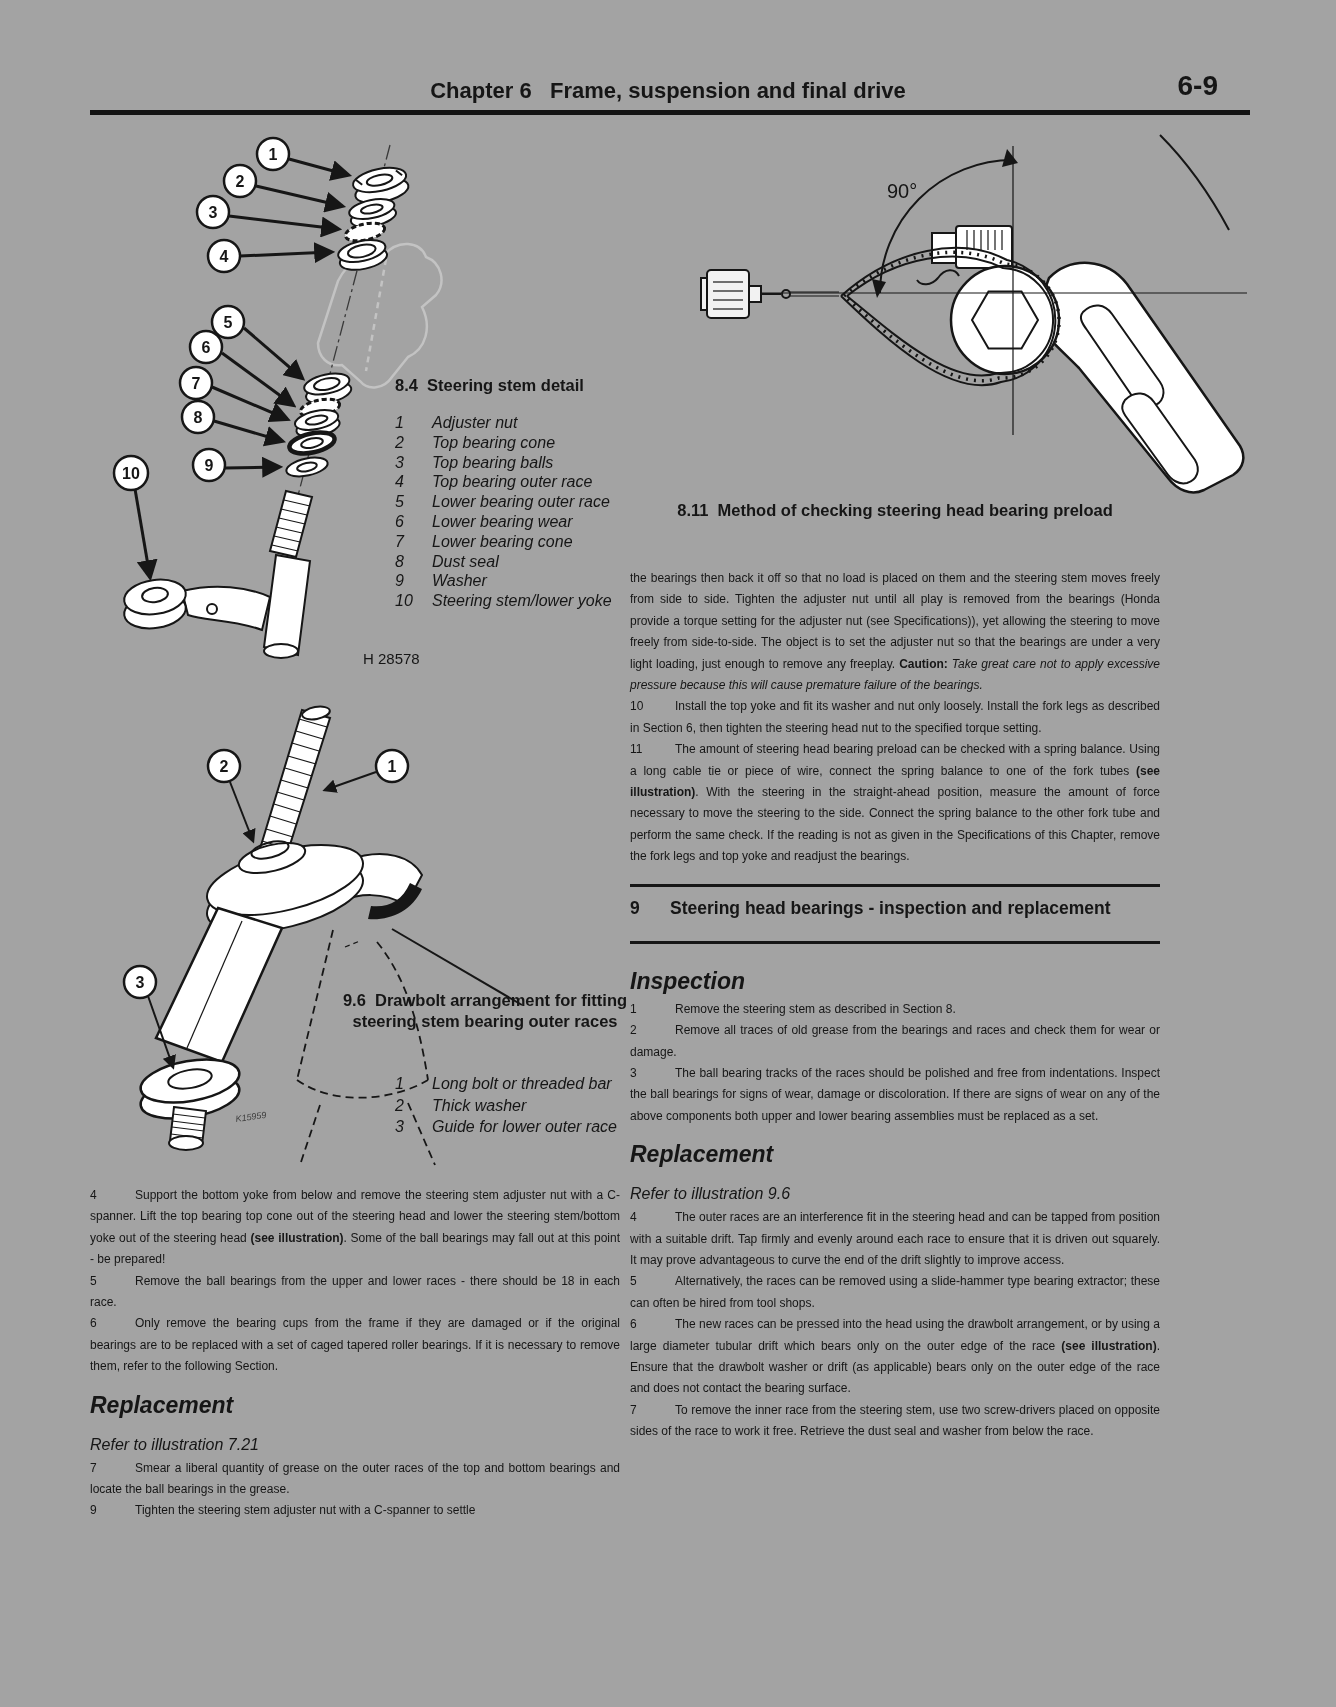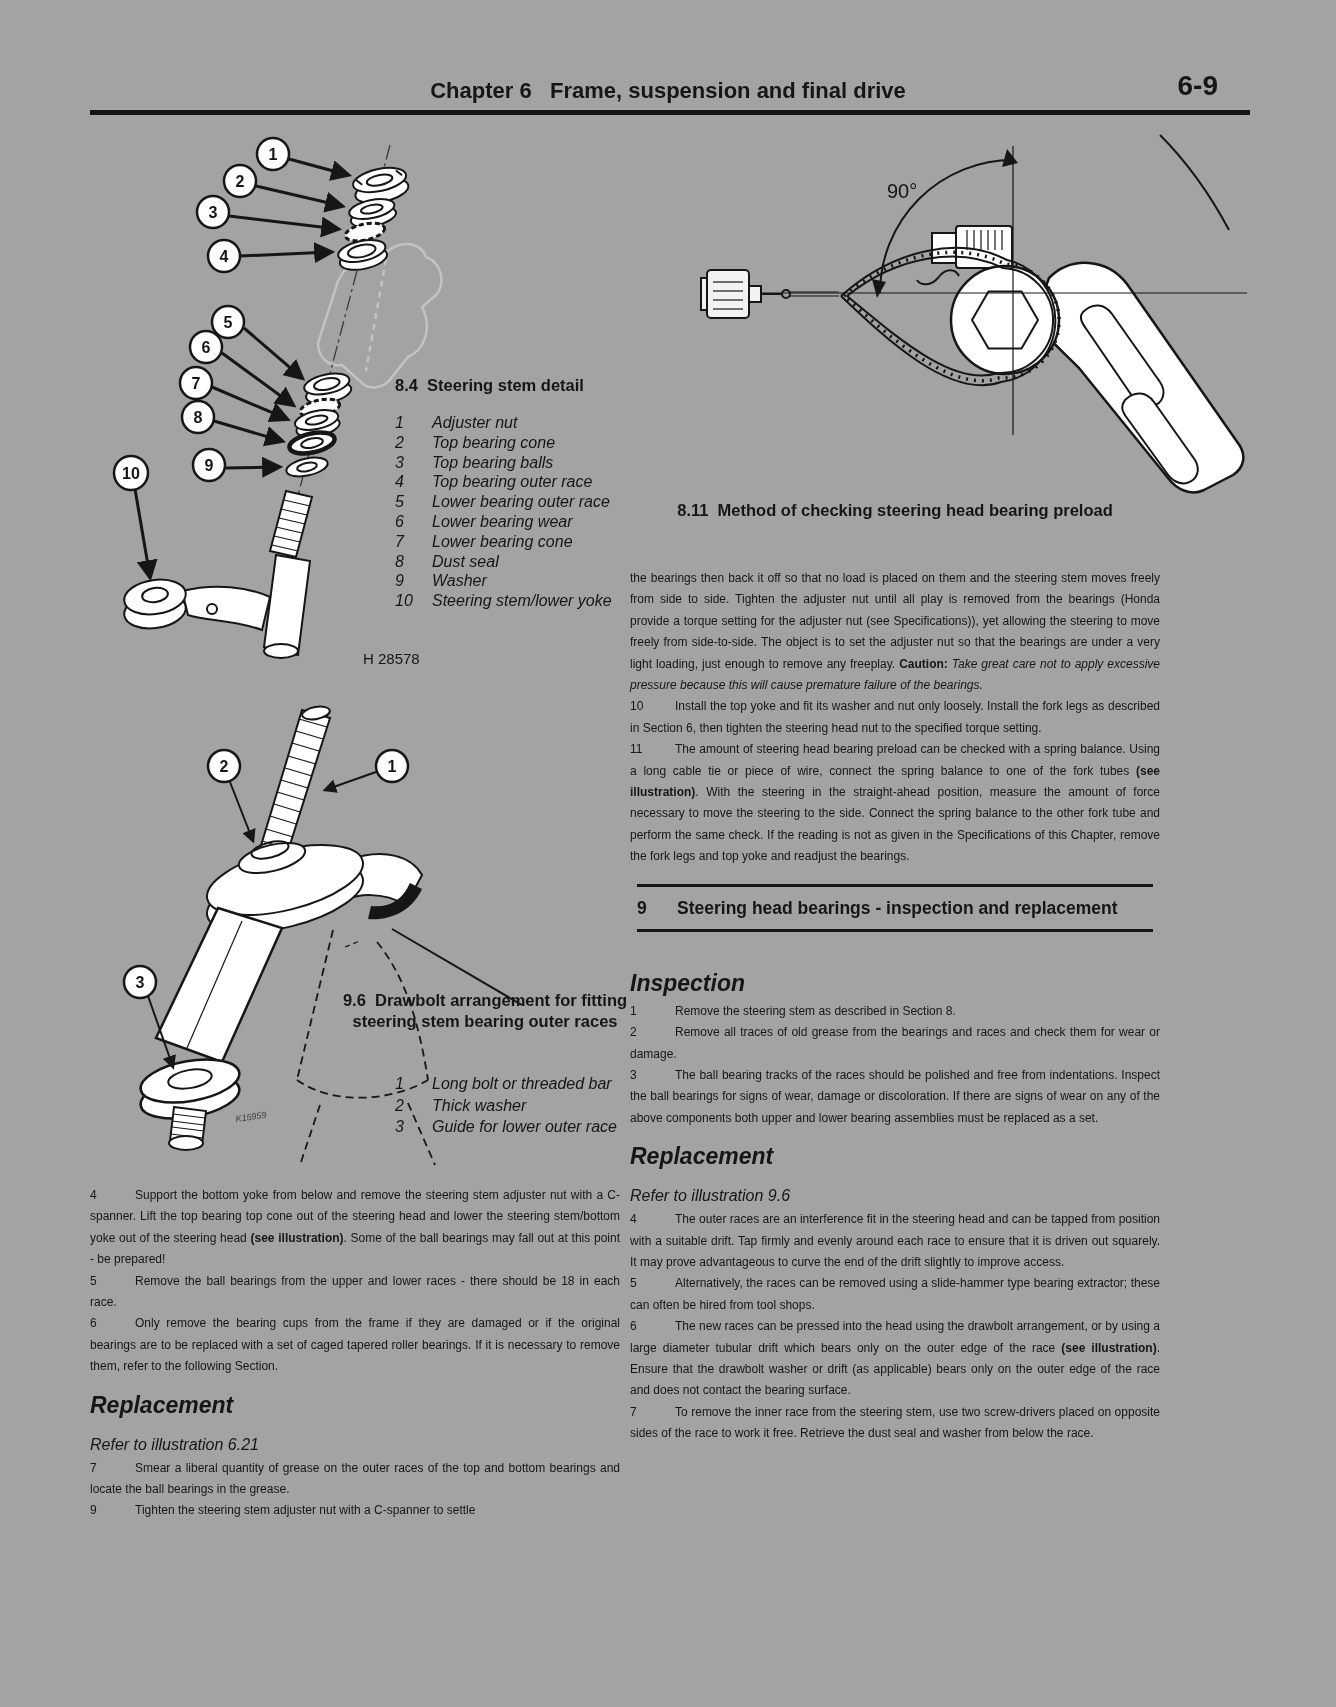--- a/index.html
+++ b/index.html
@@ -15,22 +15,22 @@
   #col-left{left:90px;height:1560px;}
   #col-right{left:630px;height:1560px;}
   
   p.body{margin:0;text-align:justify;font-size:12px;line-height:21.4px;color:#161616;}
   .b{font-weight:bold;}
   .i{font-style:italic;}
   .pnum{display:inline-block;min-width:45px;font-style:normal;}
   h3.sub{margin:14px 0 5px;font-style:italic;font-weight:bold;font-size:23px;line-height:26px;}
   p.refer{margin:16px 0 3px;font-style:italic;font-size:16px;line-height:21px;}
   
-  .sec9{margin:16px 7px 0;border-top:3px solid #161616;border-bottom:3px solid #161616;
-        padding:11px 0 10px;font-weight:bold;font-size:17.5px;line-height:21px;}
+  .sec9{margin:16px 0 0;border-top:3px solid #161616;border-bottom:3px solid #161616;
+        padding:11px 0 22px;font-weight:bold;font-size:17.5px;line-height:21px;}
   .sec9 .pnum{min-width:40px;}
   
   .figcap{font-weight:bold;font-size:16.5px;line-height:21px;}
   .caption-block{position:absolute;}
   .fig-list{margin-top:17px;}
   .fl-row{display:flex;font-style:italic;font-size:16px;line-height:19.8px;}
   .fl-row2{display:flex;font-style:italic;font-size:16px;line-height:21.5px;}
   .fl-num{flex:none;width:37px;}
   .fl-label{flex:auto;}
   .cap-center{text-align:center;}
@@ -327,21 +327,21 @@
           <span class="fl-num">3</span>
           <span class="fl-label">Guide for lower outer race</span>
         </div>
     </div>
 
     <div style="position:absolute;left:0;top:1060px;width:530px">
       <p class="body"><span class="pnum">4</span><span>Support the bottom yoke from below and remove the steering stem adjuster nut with a C-spanner. Lift the top bearing top cone out of the steering head and lower the steering stem/bottom yoke out of the steering head </span><span class="b">(see illustration)</span><span>. Some of the ball bearings may fall out at this point - be prepared!</span></p>
       <p class="body"><span class="pnum">5</span><span>Remove the ball bearings from the upper and lower races - there should be 18 in each race.</span></p>
       <p class="body"><span class="pnum">6</span><span>Only remove the bearing cups from the frame if they are damaged or if the original bearings are to be replaced with a set of caged tapered roller bearings. If it is necessary to remove them, refer to the following Section.</span></p>
       <h3 class="sub">Replacement</h3>
-      <p class="refer">Refer to illustration 6.21</p>
+      <p class="refer">Refer to illustration 7.21</p>
       <p class="body"><span class="pnum">7</span><span>Smear a liberal quantity of grease on the outer races of the top and bottom bearings and locate the ball bearings in the grease.</span></p>
       <p class="body"><span class="pnum">9</span><span>Tighten the steering stem adjuster nut with a C-spanner to settle</span></p>
     </div>
   </div>
 
   <div class="col" id="col-right">
 
     <svg style="left:25px;top:5px" width="600" height="360" viewBox="0 0 600 360">
 
       <g>
@@ -404,21 +404,21 @@
 
     <div style="position:absolute;left:0;top:443px;width:530px">
       <p class="body"><span>the bearings then back it off so that no load is placed on them and the steering stem moves freely from side to side. Tighten the adjuster nut until all play is removed from the bearings (Honda provide a torque setting for the adjuster nut (see Specifications)), yet allowing the steering to move freely from side-to-side. The object is to set the adjuster nut so that the bearings are under a very light loading, just enough to remove any freeplay. </span><span class="b">Caution: </span><span class="i">Take great care not to apply excessive pressure because this will cause premature failure of the bearings.</span></p>
       <p class="body"><span class="pnum">10</span><span>Install the top yoke and fit its washer and nut only loosely. Install the fork legs as described in Section 6, then tighten the steering head nut to the specified torque setting.</span></p>
       <p class="body"><span class="pnum">11</span><span>The amount of steering head bearing preload can be checked with a spring balance. Using a long cable tie or piece of wire, connect the spring balance to one of the fork tubes </span><span class="b">(see illustration)</span><span>. With the steering in the straight-ahead position, measure the amount of force necessary to move the steering to the side. Connect the spring balance to the other fork tube and perform the same check. If the reading is not as given in the Specifications of this Chapter, remove the fork legs and top yoke and readjust the bearings.</span></p>
 
       <div class="sec9">
         <span class="pnum">9</span><span>Steering head bearings - inspection and replacement</span>
       </div>
 
-      <h3 class="sub" style="margin-top:38px">Inspection</h3>
+      <h3 class="sub" style="margin-top:24px">Inspection</h3>
       <p class="body"><span class="pnum">1</span><span>Remove the steering stem as described in Section 8.</span></p>
       <p class="body"><span class="pnum">2</span><span>Remove all traces of old grease from the bearings and races and check them for wear or damage.</span></p>
       <p class="body"><span class="pnum">3</span><span>The ball bearing tracks of the races should be polished and free from indentations. Inspect the ball bearings for signs of wear, damage or discoloration. If there are signs of wear on any of the above components both upper and lower bearing assemblies must be replaced as a set.</span></p>
 
       <h3 class="sub">Replacement</h3>
       <p class="refer">Refer to illustration 9.6</p>
       <p class="body"><span class="pnum">4</span><span>The outer races are an interference fit in the steering head and can be tapped from position with a suitable drift. Tap firmly and evenly around each race to ensure that it is driven out squarely. It may prove advantageous to curve the end of the drift slightly to improve access.</span></p>
       <p class="body"><span class="pnum">5</span><span>Alternatively, the races can be removed using a slide-hammer type bearing extractor; these can often be hired from tool shops.</span></p>
       <p class="body"><span class="pnum">6</span><span>The new races can be pressed into the head using the drawbolt arrangement, or by using a large diameter tubular drift which bears only on the outer edge of the race </span><span class="b">(see illustration)</span><span>. Ensure that the drawbolt washer or drift (as applicable) bears only on the outer edge of the race and does not contact the bearing surface.</span></p>
       <p class="body"><span class="pnum">7</span><span>To remove the inner race from the steering stem, use two screw-drivers placed on opposite sides of the race to work it free. Retrieve the dust seal and washer from below the race.</span></p>

